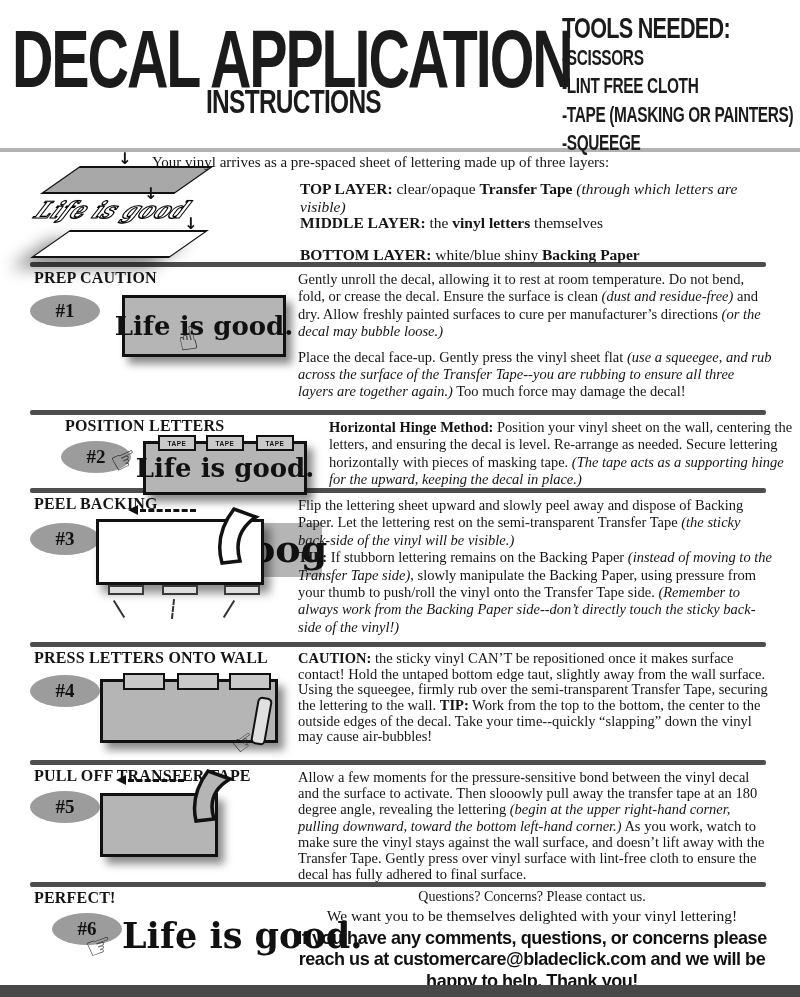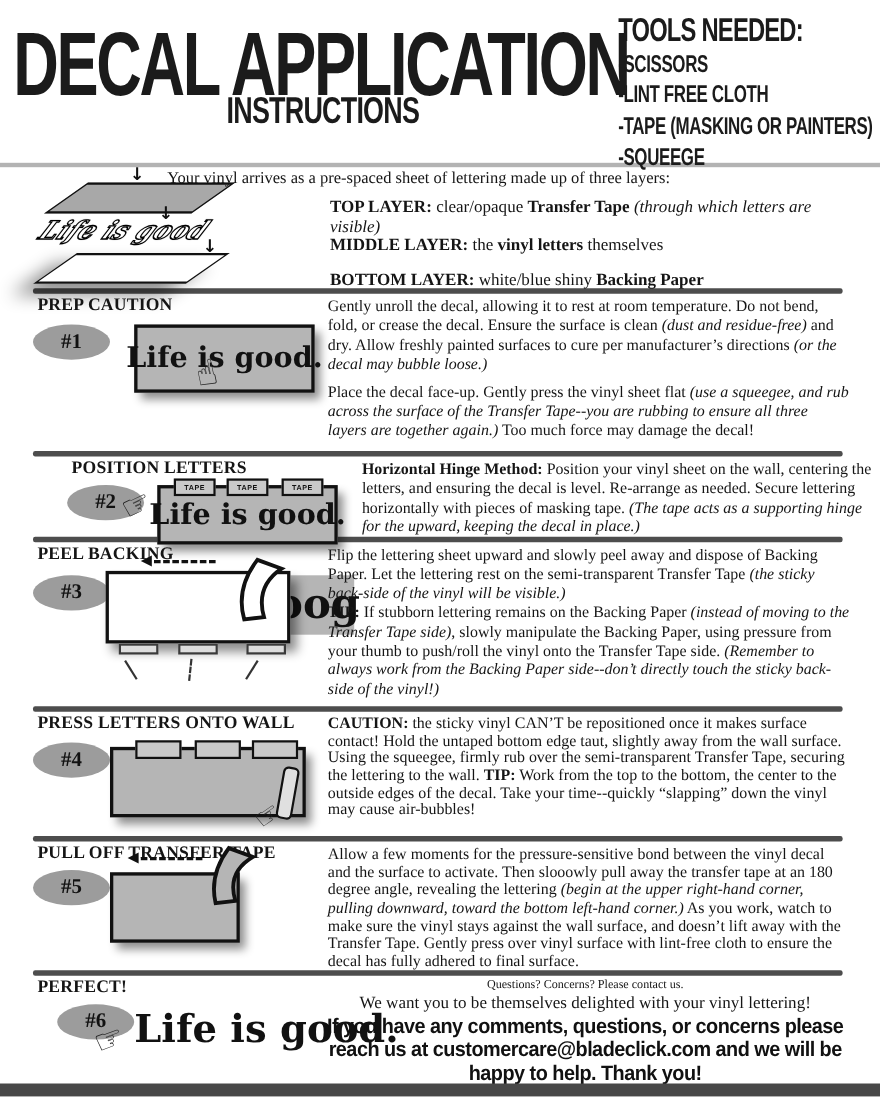--- a/index.html
+++ b/index.html
@@ -68,21 +68,21 @@
                     border-bottom:5px solid transparent;border-right:10px solid #111;}
   .dash-arrow .line{border-top:3px dashed #111;width:56px;margin-left:2px;}
   .curl{position:absolute;}
   .strip{position:absolute;width:32px;height:6px;background:#ddd;border:2px solid #3a3a3a;}
   .ptr{position:absolute;width:2px;height:20px;background:#333;}
   .ptr.dashed{width:0;background:none;border-left:2px dashed #333;}
   .frag{position:absolute;font-family:"DejaVu Serif",serif;font-weight:bold;color:#111;}
 
   
   .closing{position:absolute;left:278px;top:2px;width:508px;text-align:center;}
-  .closing-line1{font-size:11px;}
+  .closing-line1{font-size:14px;}
   .closing-line2{font-size:15.5px;margin-top:2px;}
   .closing-line3{font-family:"Liberation Sans",sans-serif;font-weight:bold;font-size:19px;
                  line-height:1.12;margin-top:2px;transform:scaleX(0.95);transform-origin:center top;
                  letter-spacing:-0.5px;color:#111;}
 
   .bottombar{position:absolute;left:0;bottom:0;width:100%;height:12px;background:#484848;}
 </style>
 </head>
 <body>
 

